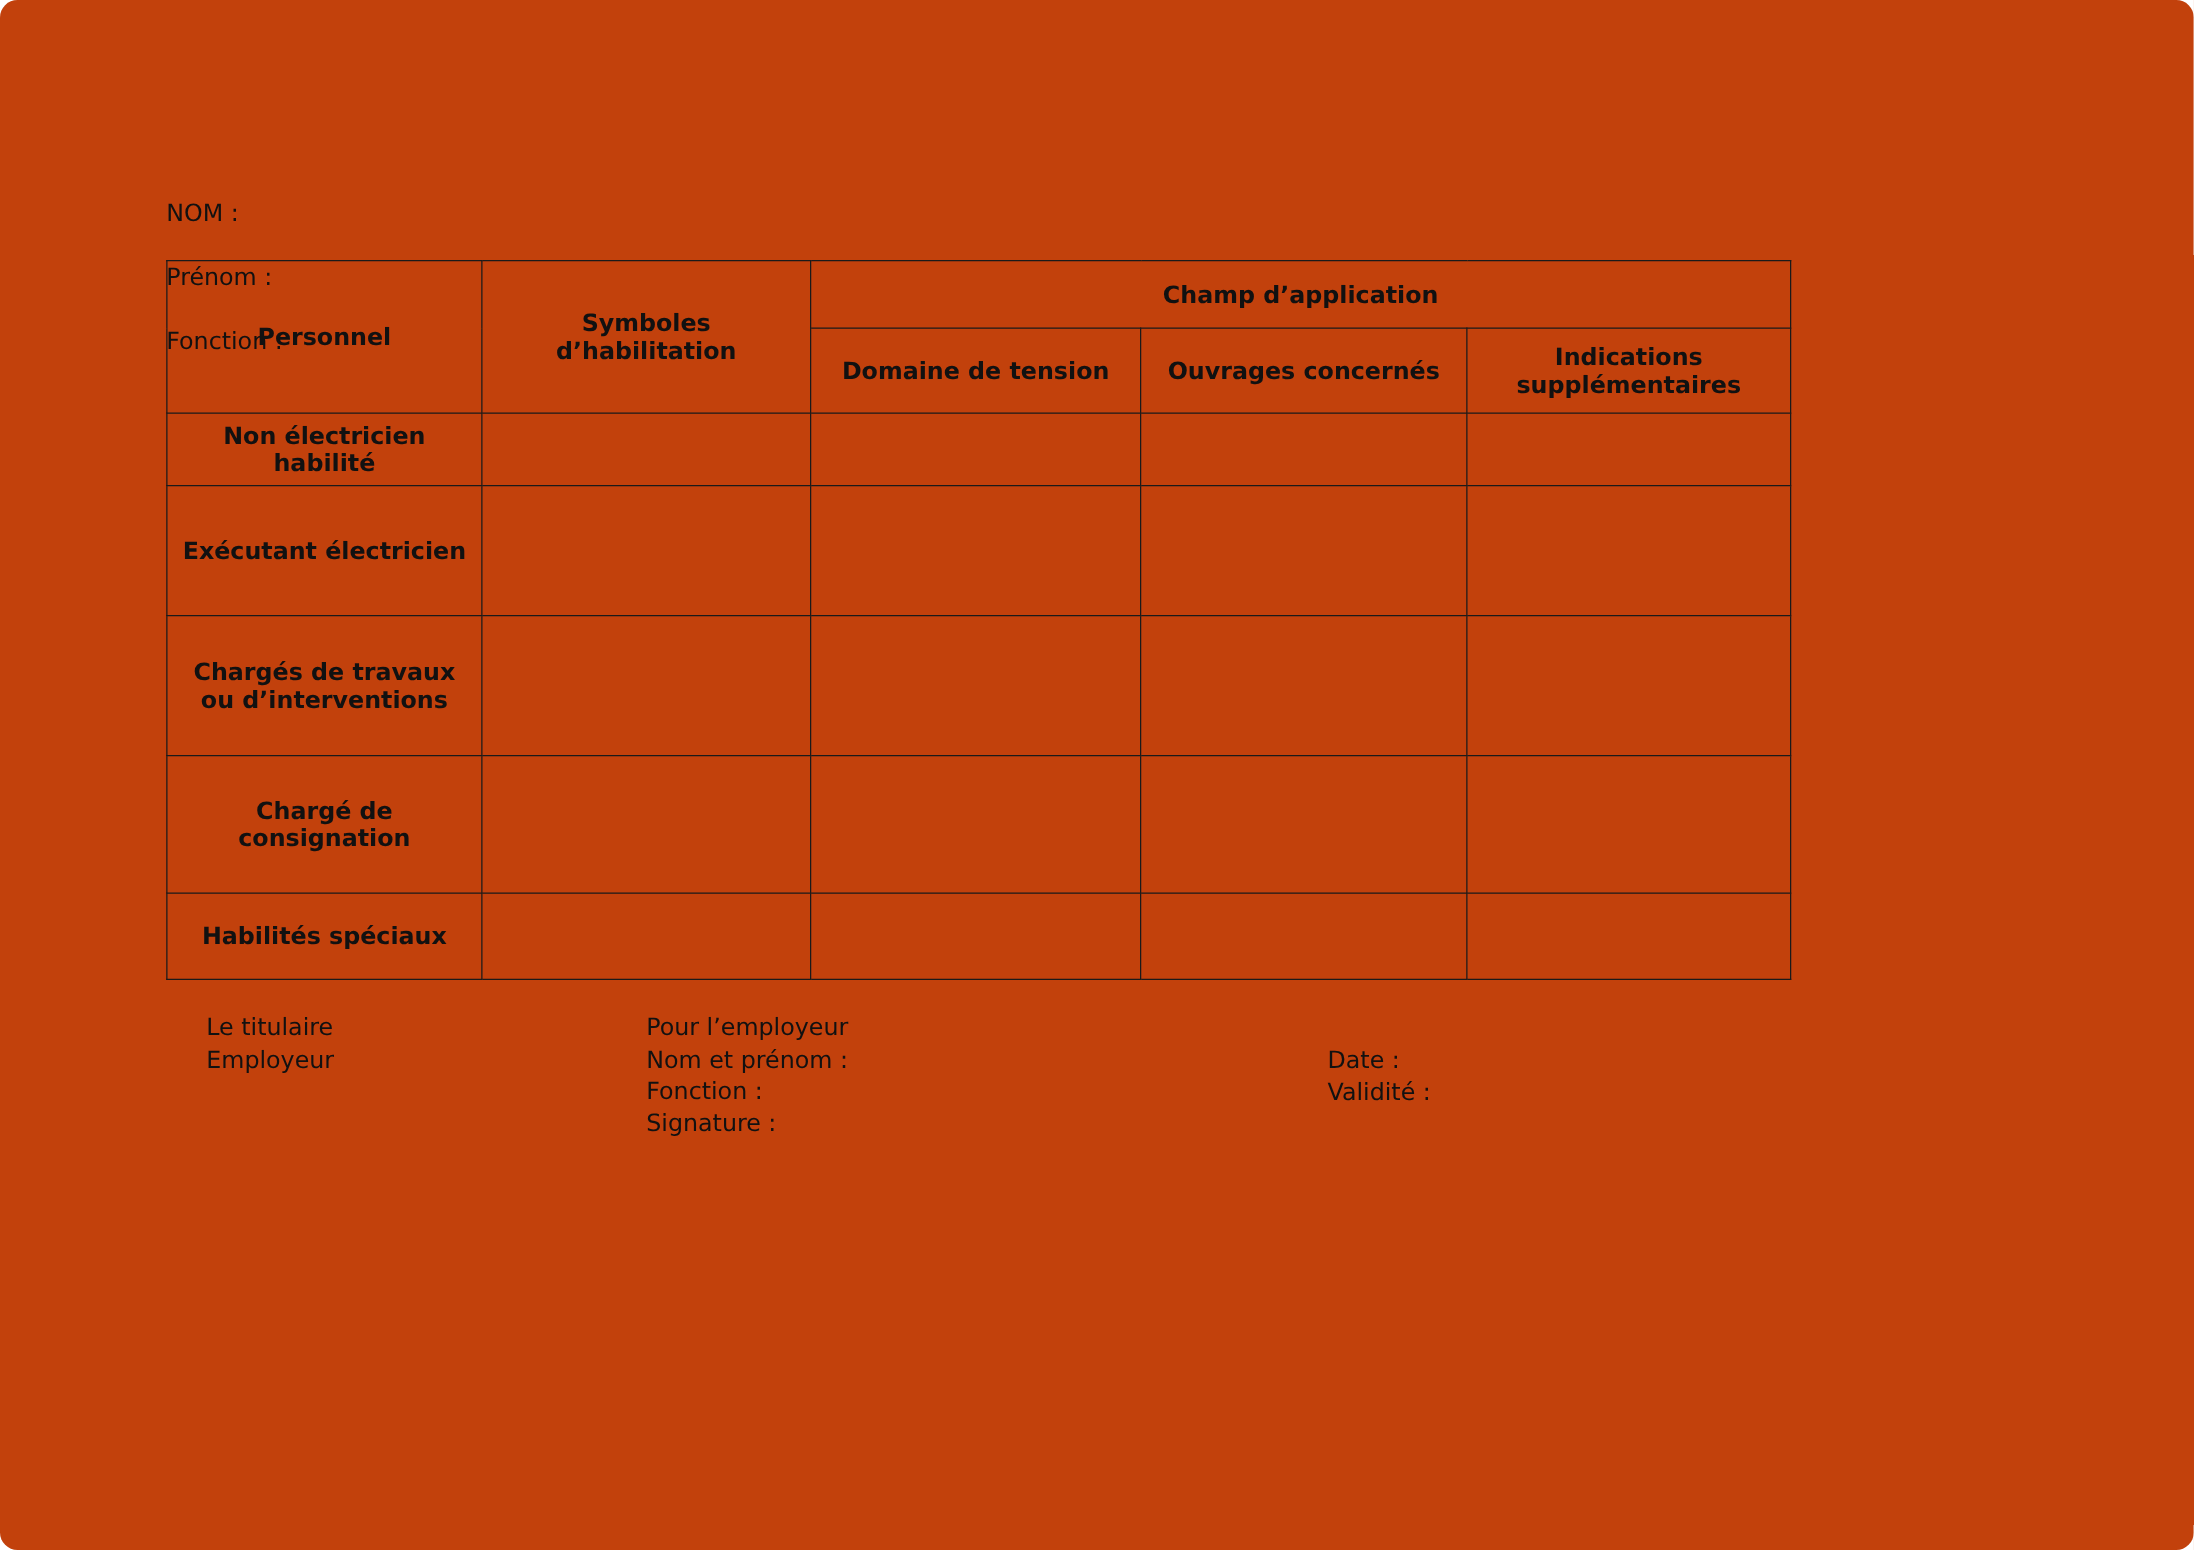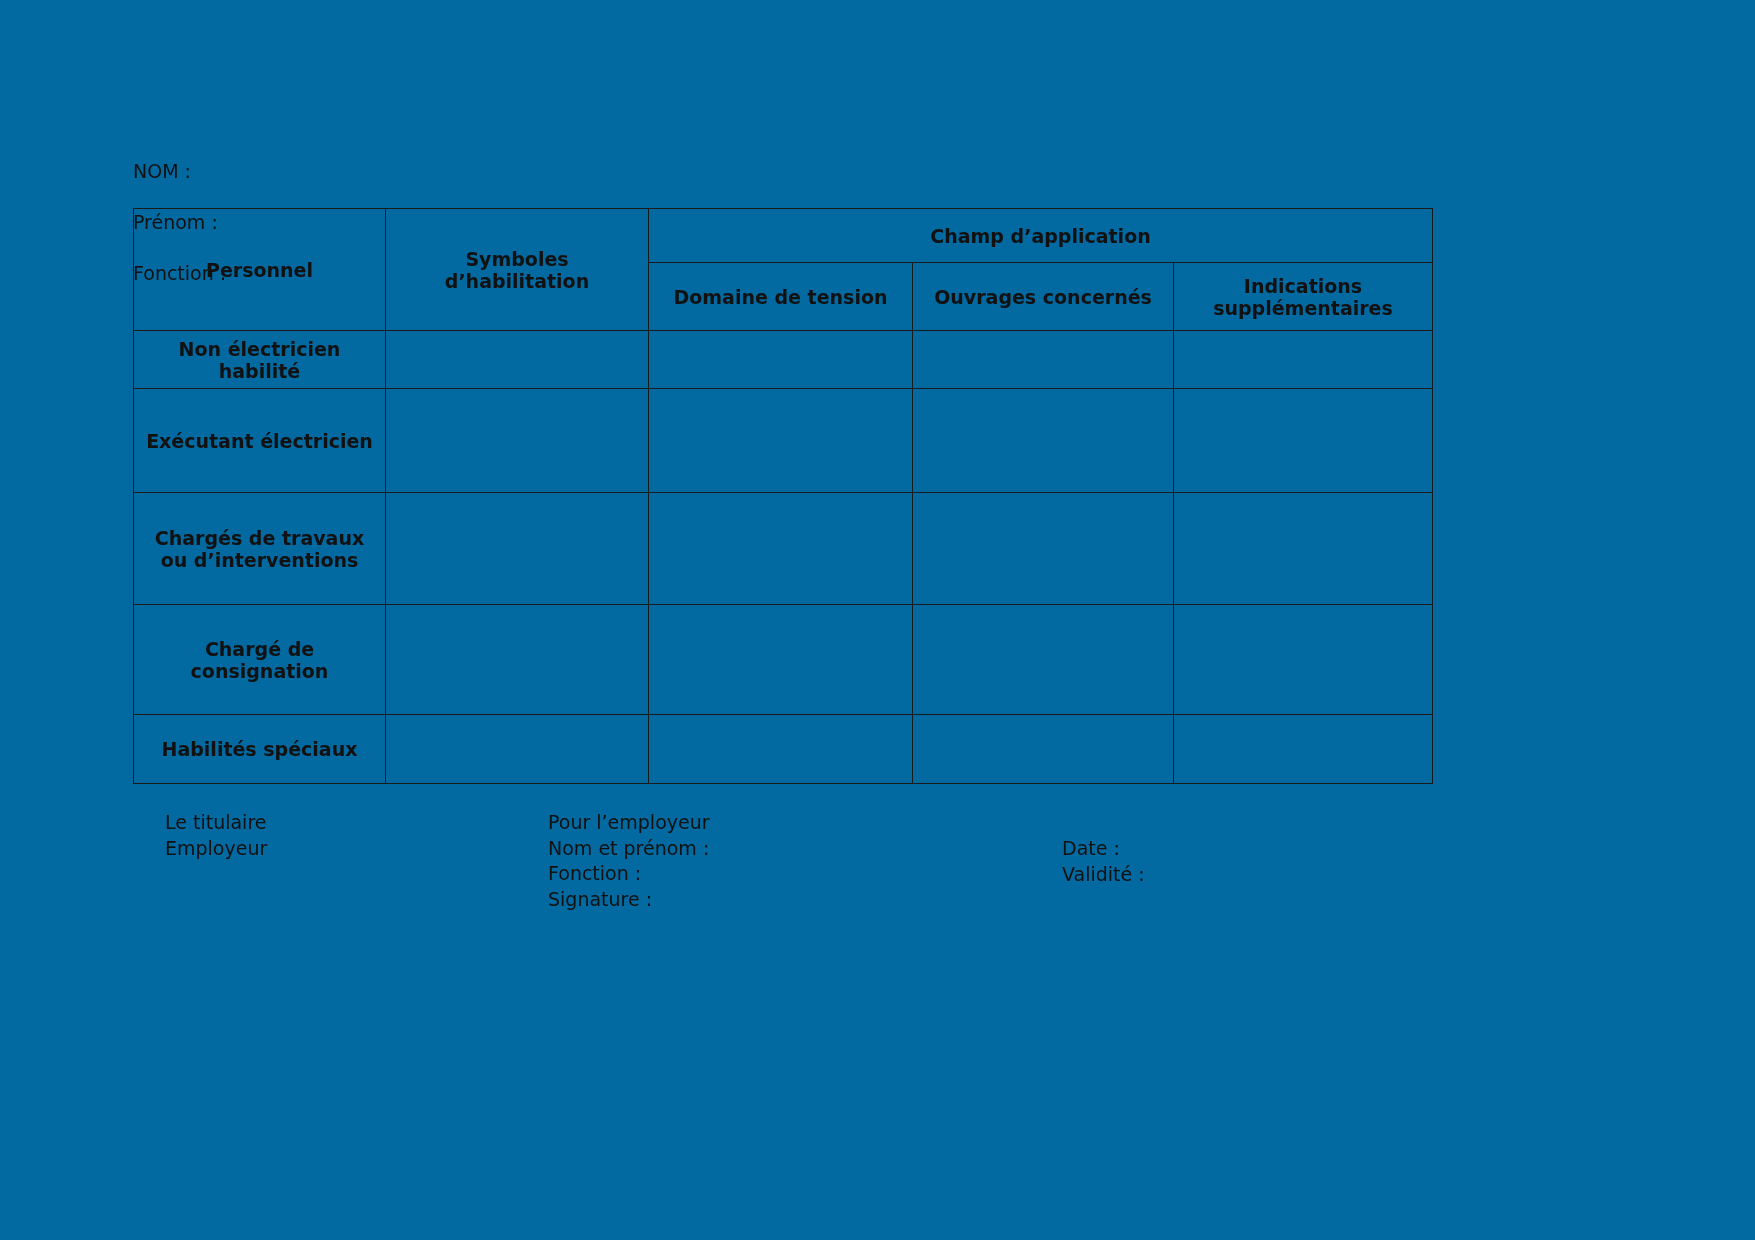--- a/index.html
+++ b/index.html
@@ -4,24 +4,25 @@
 <style>
   html, body {
     margin: 0;
     padding: 0;
     background: #ffffff;
   }
   .page {
     position: relative;
     width: 1755px;
     height: 1240px;
-    background: #0369a1;
+    background: #c2410c;
     font-family: "DejaVu Sans", "Liberation Sans", sans-serif;
     color: #111111;
     font-size: 19px;
+    border-radius: 14px;
   }
   .info-block {
     position: absolute;
     line-height: 25.5px;
     white-space: pre-line;
   }
   .info-left  { left: 133px; top: 133px; }
   .info-right { left: 713px; top: 133px; }
 
   table.auth-table {
@@ -42,21 +43,21 @@
     color: #111111;
     font-weight: bold;
   }
 
   .footer-block {
     position: absolute;
     line-height: 25.5px;
     margin-left: 32px;
   }
   .footer-left  { left: 133px;  top: 810px; }
-  .footer-mid   { left: 516px;  top: 810px; }
+  .footer-mid   { left: 485px;  top: 810px; }
   .footer-right { left: 1030px; top: 836px; }
 </style>
 </head>
 <body>
 
 <div class="page">
 
   <div class="info-block info-left">
     <div>NOM :</div>
     <div>Prénom :</div>

